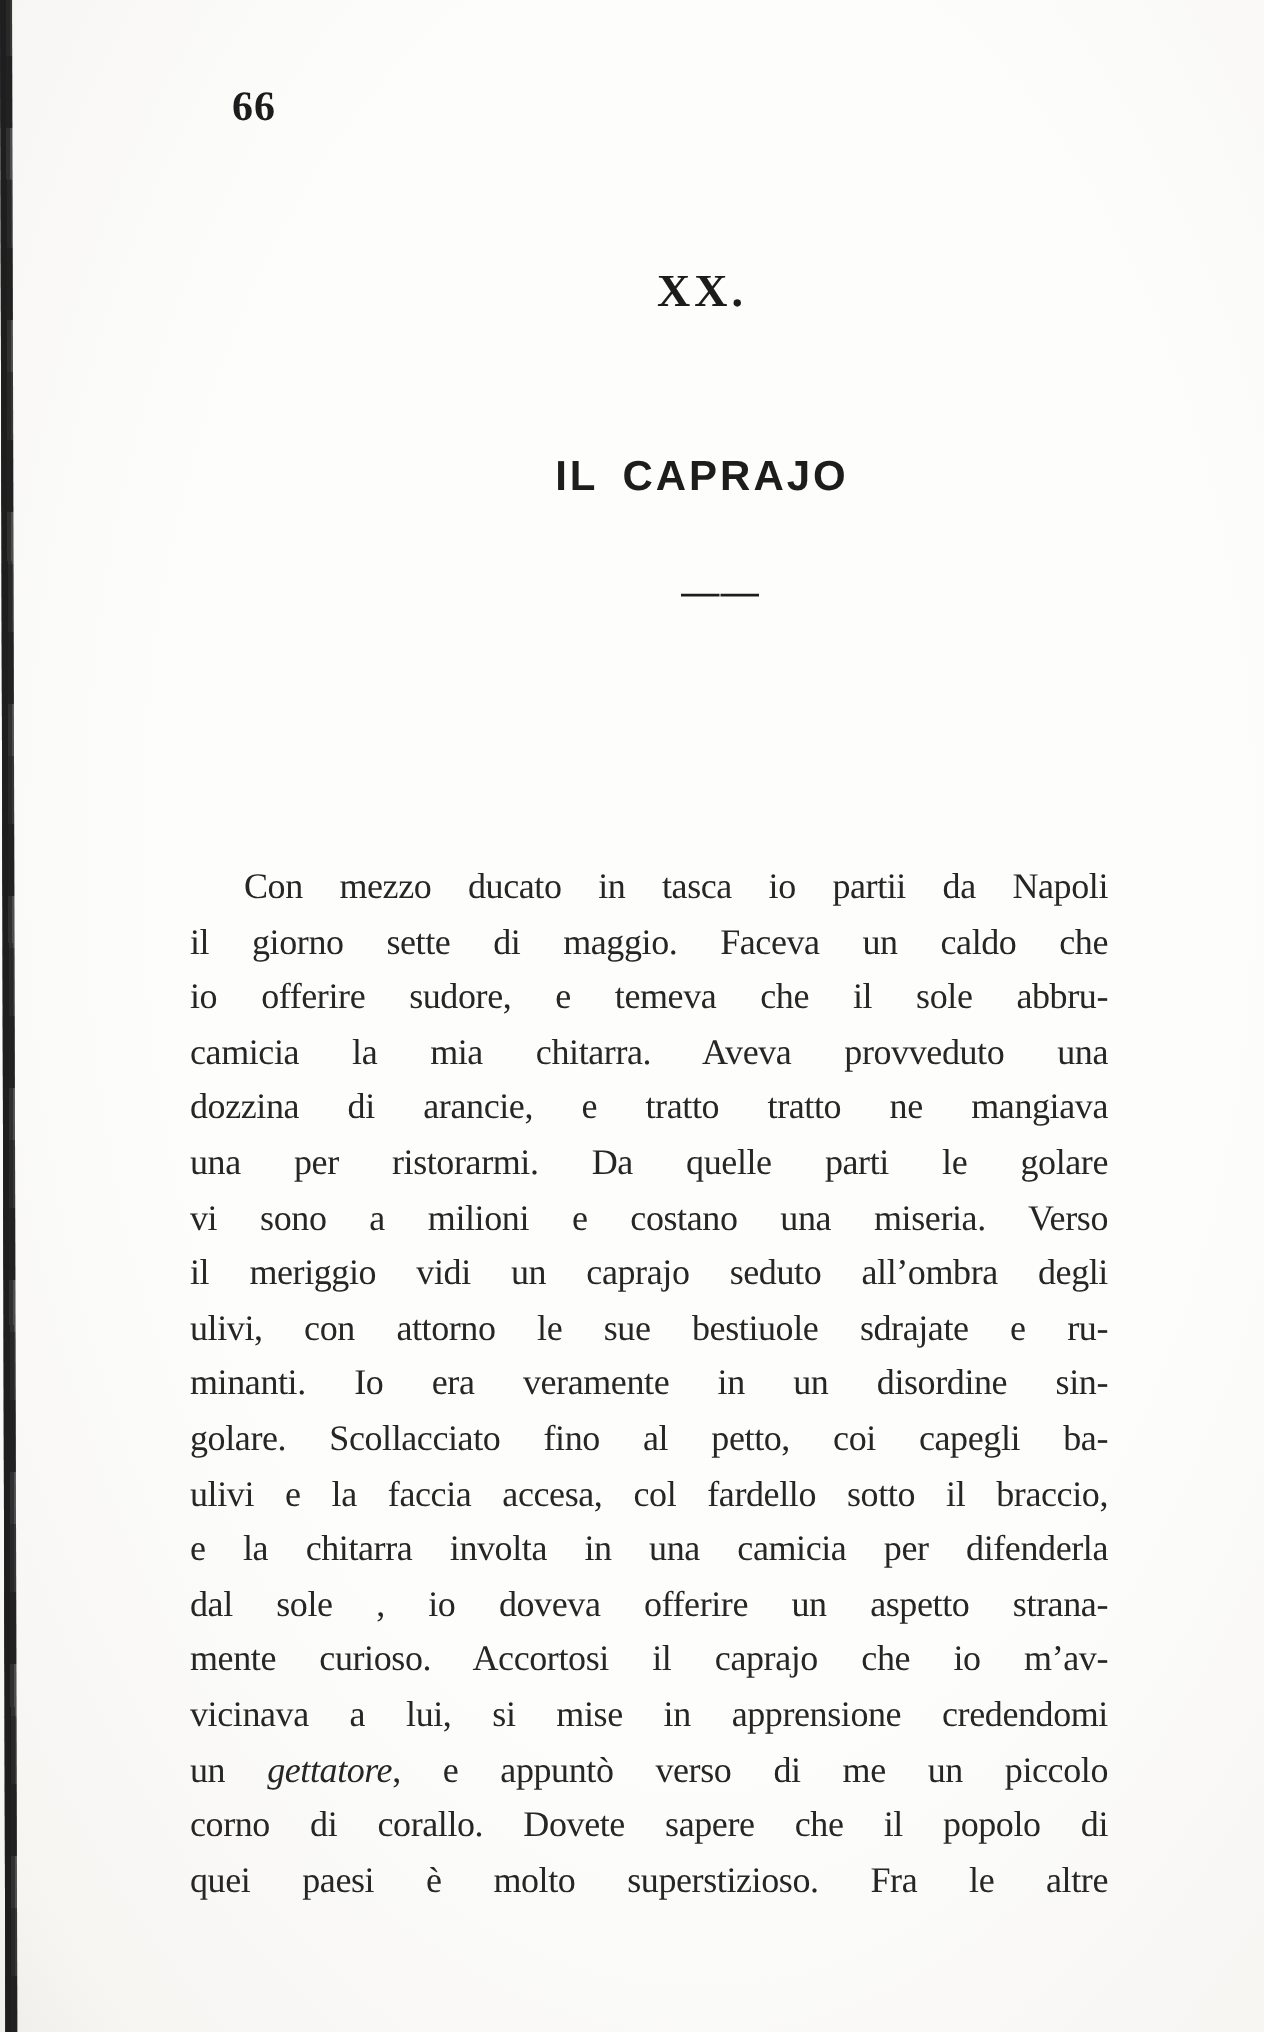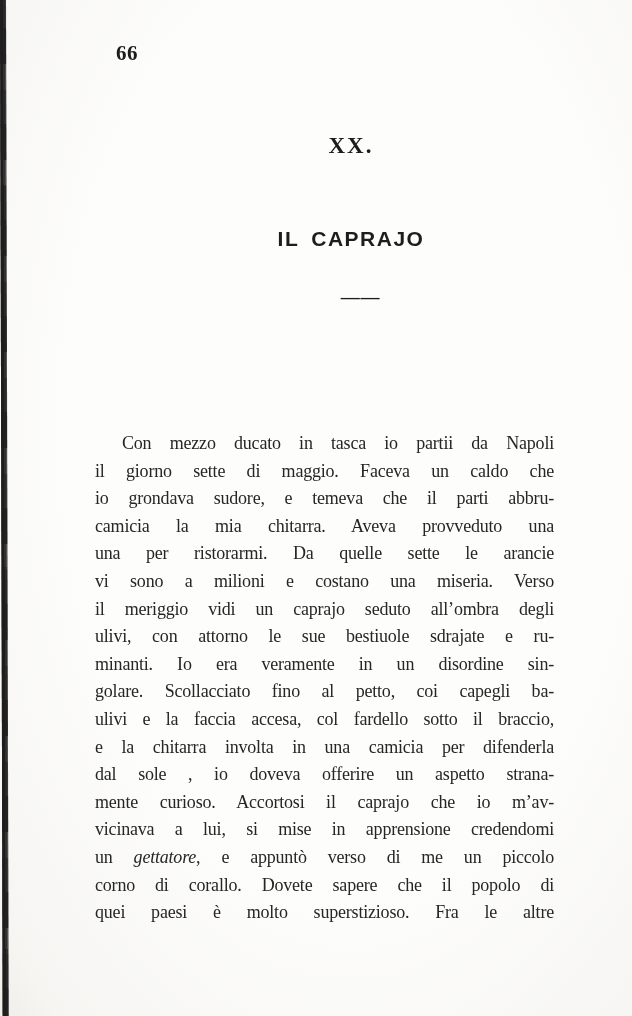--- a/index.html
+++ b/index.html
@@ -109,23 +109,24 @@
 
   <div class="chapter-number">XX.</div>
 
   <div class="section-title">IL CAPRAJO</div>
 
   <div class="section-divider">— —</div>
 
   <div class="body-text">
       <div class="line indent"><span>Con mezzo ducato in tasca io partii da Napoli</span></div>
       <div class="line"><span>il giorno sette di maggio. Faceva un caldo che</span></div>
-      <div class="line"><span>io grondava sudore, e temeva che il parti abbru-</span></div>
+      <div class="line"><span>io offerire sudore, e temeva che il sole abbru-</span></div>
       <div class="line"><span>camicia la mia chitarra. Aveva provveduto una</span></div>
-      <div class="line"><span>una per ristorarmi. Da quelle sette le arancie</span></div>
+      <div class="line"><span>dozzina di arancie, e tratto tratto ne mangiava</span></div>
+      <div class="line"><span>una per ristorarmi. Da quelle parti le golare</span></div>
       <div class="line"><span>vi sono a milioni e costano una miseria. Verso</span></div>
       <div class="line"><span>il meriggio vidi un caprajo seduto all’ombra degli</span></div>
       <div class="line"><span>ulivi, con attorno le sue bestiuole sdrajate e ru-</span></div>
       <div class="line"><span>minanti. Io era veramente in un disordine sin-</span></div>
       <div class="line"><span>golare. Scollacciato fino al petto, coi capegli ba-</span></div>
       <div class="line"><span>ulivi e la faccia accesa, col fardello sotto il braccio,</span></div>
       <div class="line"><span>e la chitarra involta in una camicia per difenderla</span></div>
       <div class="line"><span>dal sole , io doveva offerire un aspetto strana-</span></div>
       <div class="line"><span>mente curioso. Accortosi il caprajo che io m’av-</span></div>
       <div class="line"><span>vicinava a lui, si mise in apprensione credendomi</span></div>

